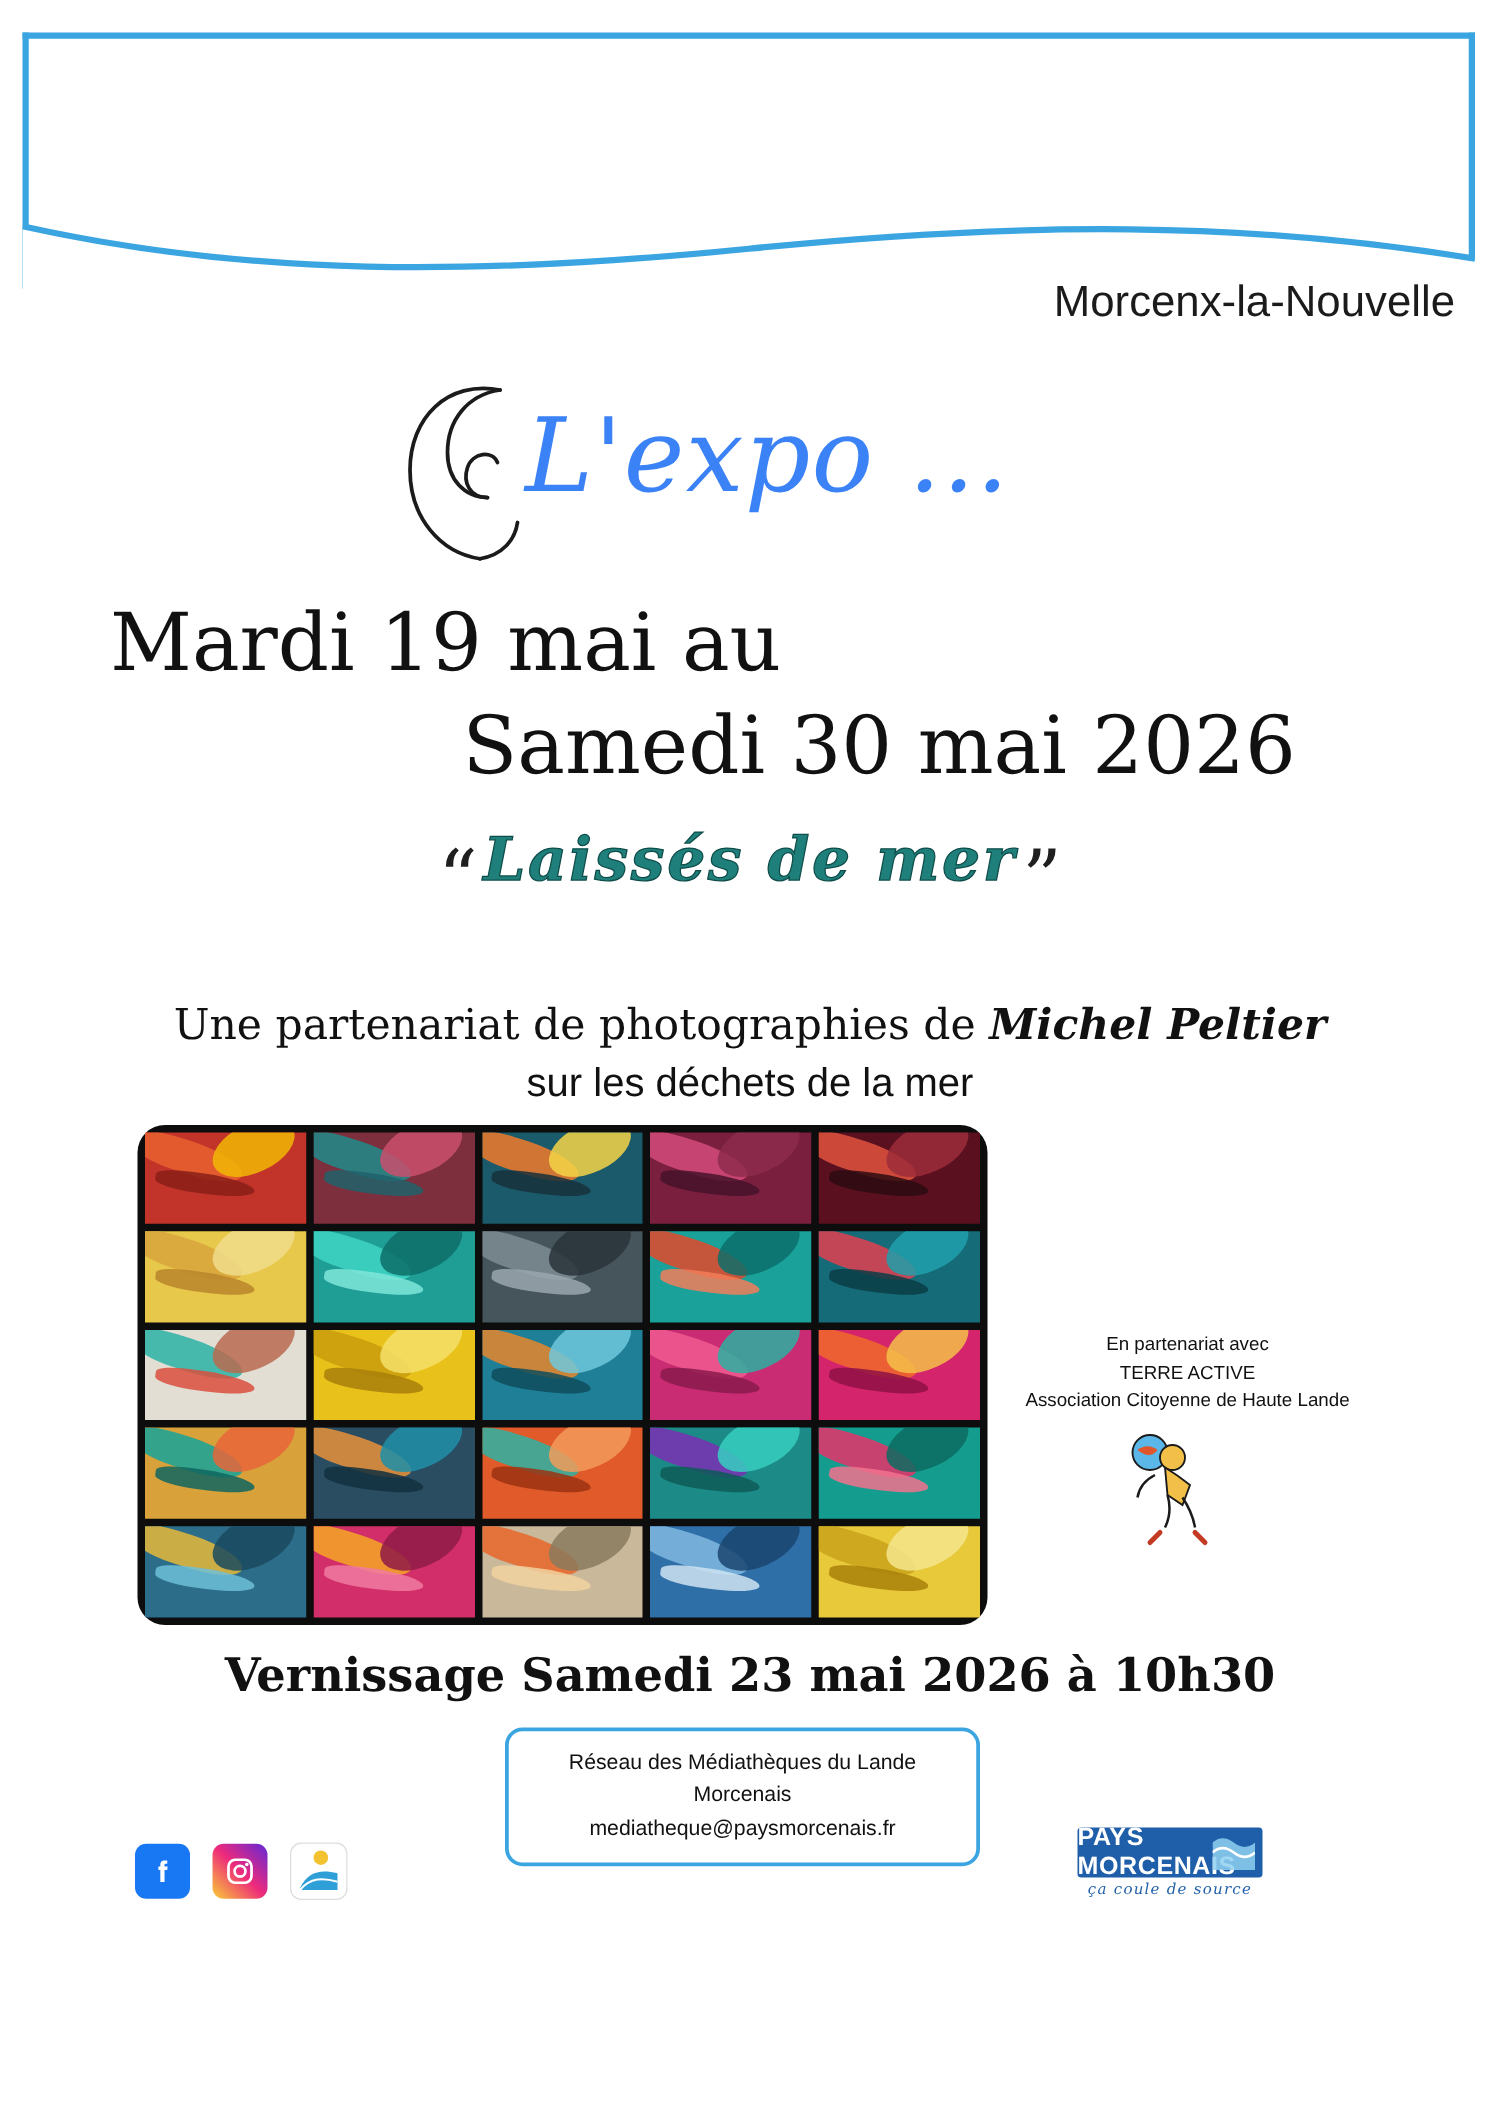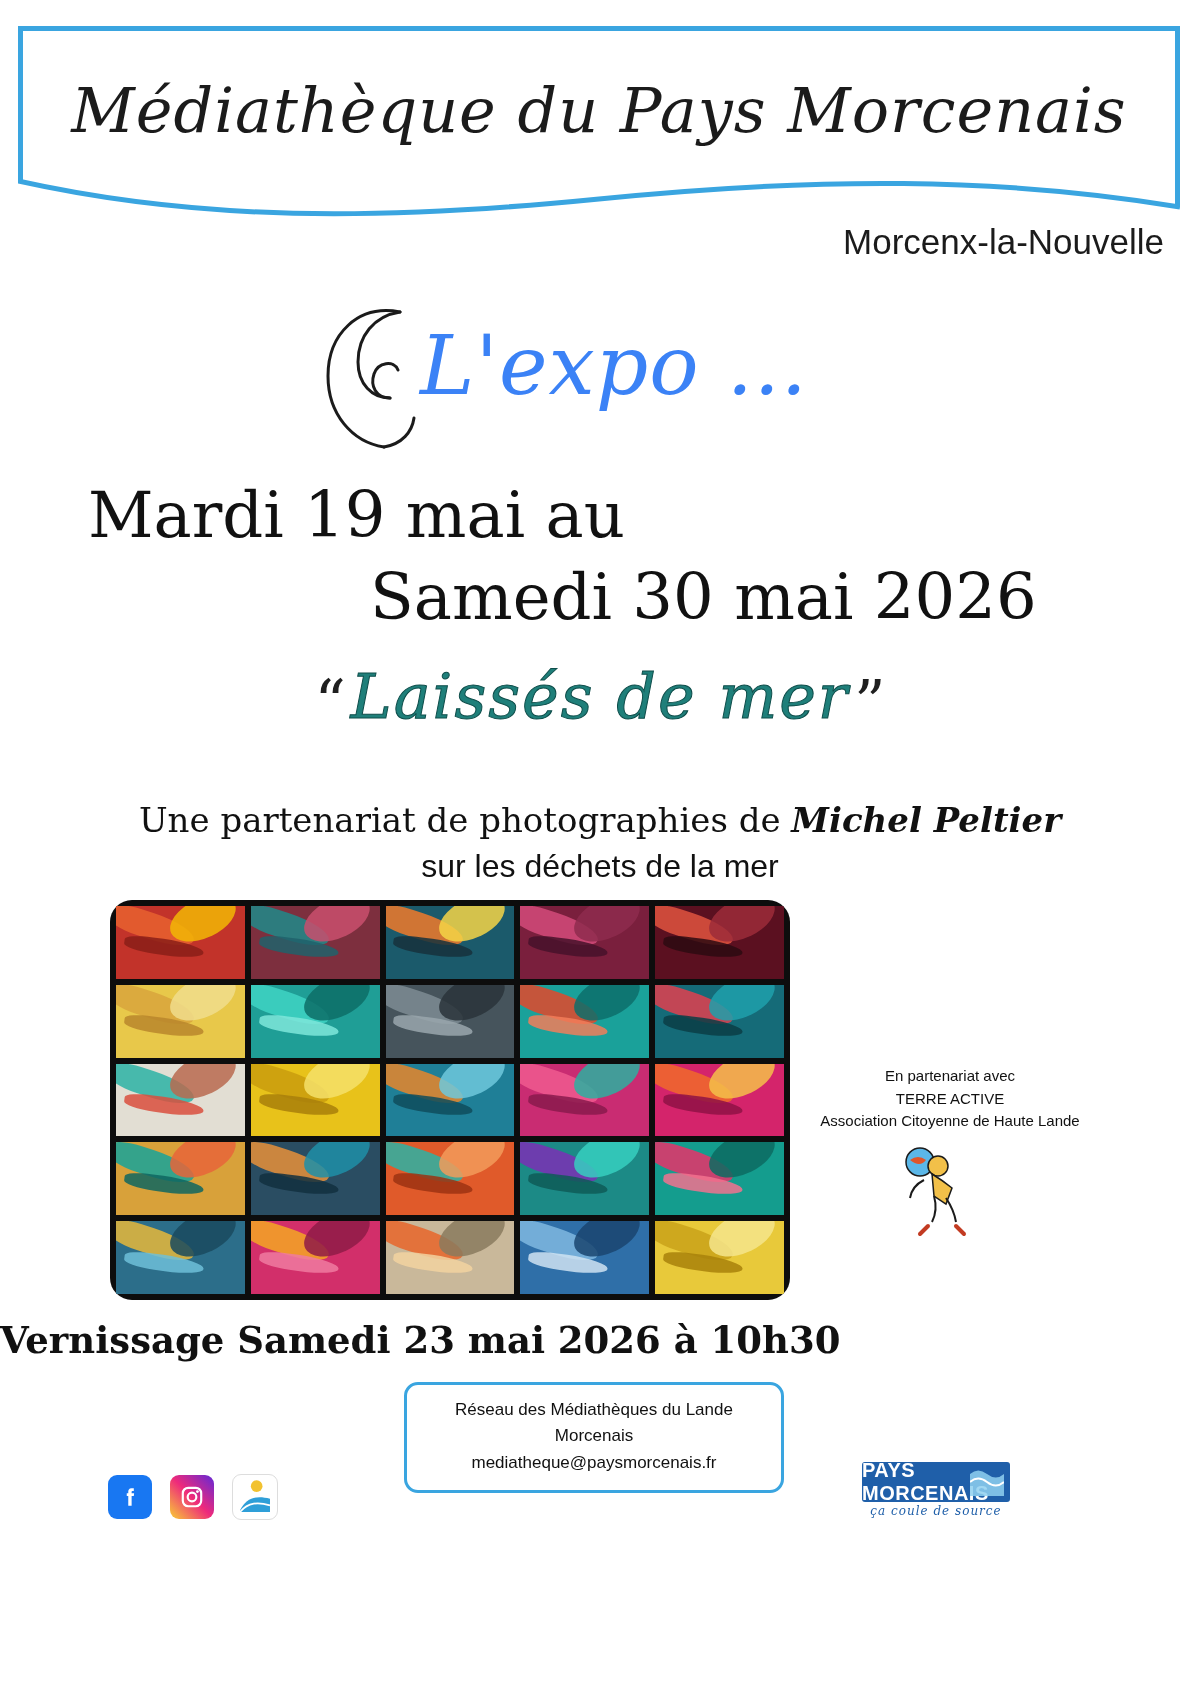--- a/index.html
+++ b/index.html
@@ -114,22 +114,22 @@
     position: absolute;
     left: 0;
     right: 0;
     top: 660px;
     text-align: center;
   }
   .expo-title {
     display: inline-block;
     font-family: "DejaVu Serif", serif;
     font-style: italic;
-    font-weight: normal;
-    font-size: 62px;
+    font-weight: bold;
+    font-size: 48px;
     color: #1f7f7a;
     letter-spacing: 2px;
     -webkit-text-stroke: 1px #0e4d4a;
     white-space: nowrap;
   }
   .quote-mark {
     font-family: "DejaVu Serif", serif;
     font-size: 62px;
     color: #1f1f1f;
     vertical-align: top;
@@ -209,21 +209,21 @@
     width: 110px;
     height: 110px;
   }
 
   
   .vernissage {
     position: absolute;
     left: 0;
     right: 0;
     top: 1318px;
-    text-align: left;
+    text-align: center;
     font-family: "DejaVu Serif", serif;
     font-weight: bold;
     font-size: 37px;
     color: #111111;
   }
 
   
   .contact-box {
     position: absolute;
     left: 404px;
@@ -306,21 +306,20 @@
 </style>
 </head>
 <body>
 
 <div class="header-banner">
   <div class="frame"></div>
   <svg class="wave" viewBox="0 0 1162 56" preserveAspectRatio="none">
     <path d="M0,4 C180,44 360,44 581,22 C800,0 980,0 1162,30 L1162,56 L0,56 Z" fill="#ffffff"></path>
     <path d="M0,4 C180,44 360,44 581,22 C800,0 980,0 1162,30" fill="none" stroke="#3aa5e0" stroke-width="5"></path>
   </svg>
-  <div class="header-title">Médiathèque du Pays Morcenais</div>
 </div>
 <div class="header-city">Morcenx-la-Nouvelle</div>
 
 <div class="expo-row">
   <svg class="ear-glyph" viewBox="0 0 105 148">
     <path d="M82,10 C40,2 10,32 10,74 C10,112 34,140 66,145" fill="none" stroke="#1b1b1b" stroke-width="3" stroke-linecap="round"></path>
     <path d="M82,10 C56,14 40,34 40,60 C40,82 54,96 72,96" fill="none" stroke="#1b1b1b" stroke-width="3" stroke-linecap="round"></path>
     <path d="M72,96 C58,96 52,84 56,72 C60,60 76,58 80,68" fill="none" stroke="#1b1b1b" stroke-width="3" stroke-linecap="round"></path>
     <path d="M66,145 C84,142 94,130 96,116" fill="none" stroke="#1b1b1b" stroke-width="3" stroke-linecap="round"></path>
   </svg>

